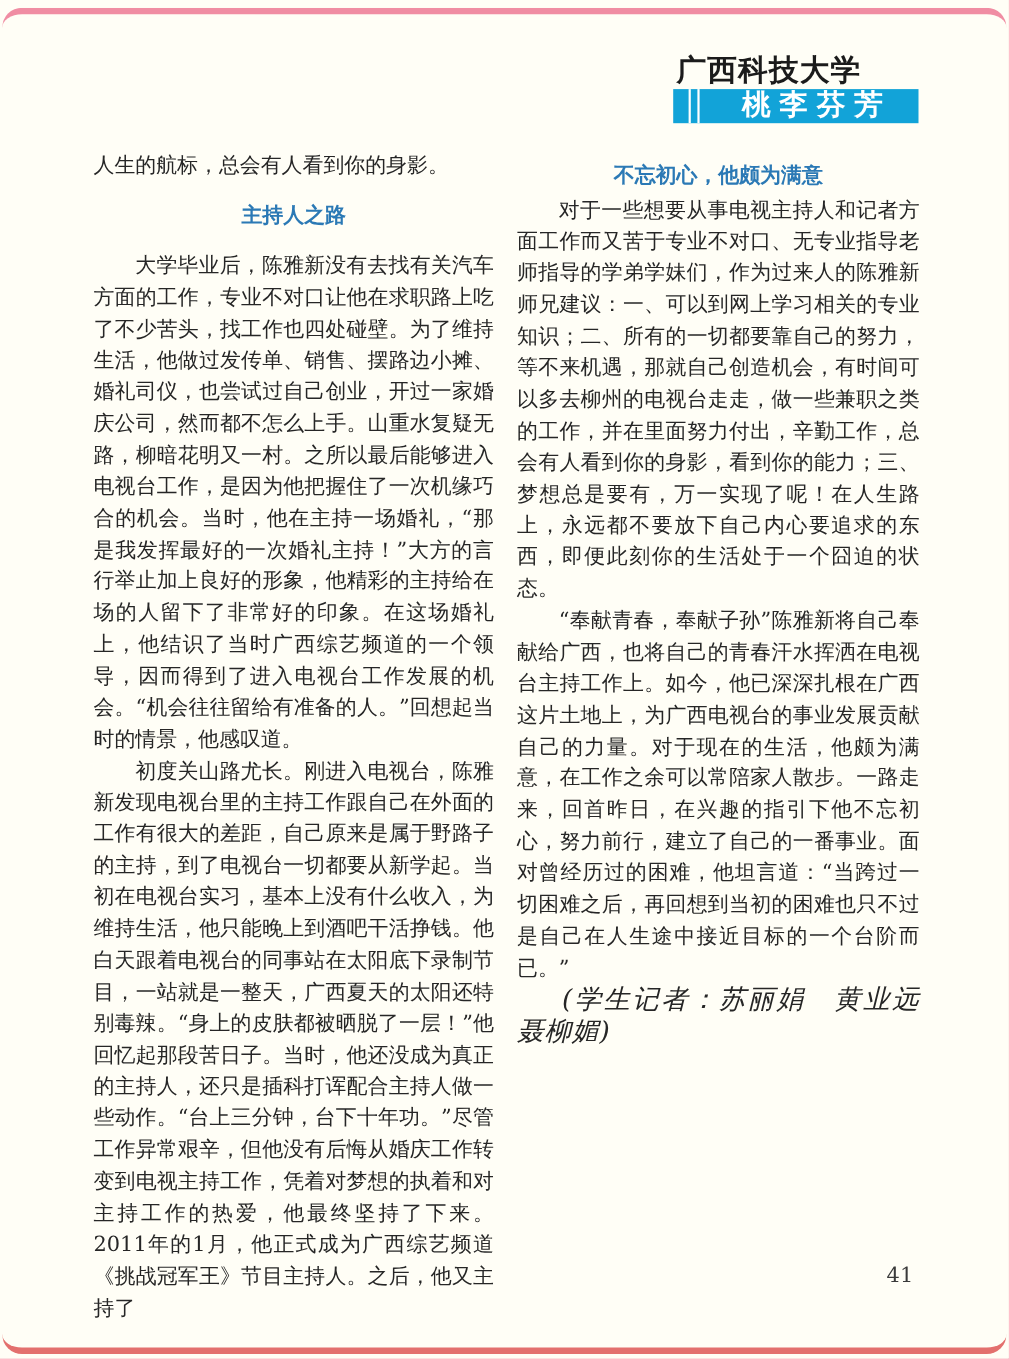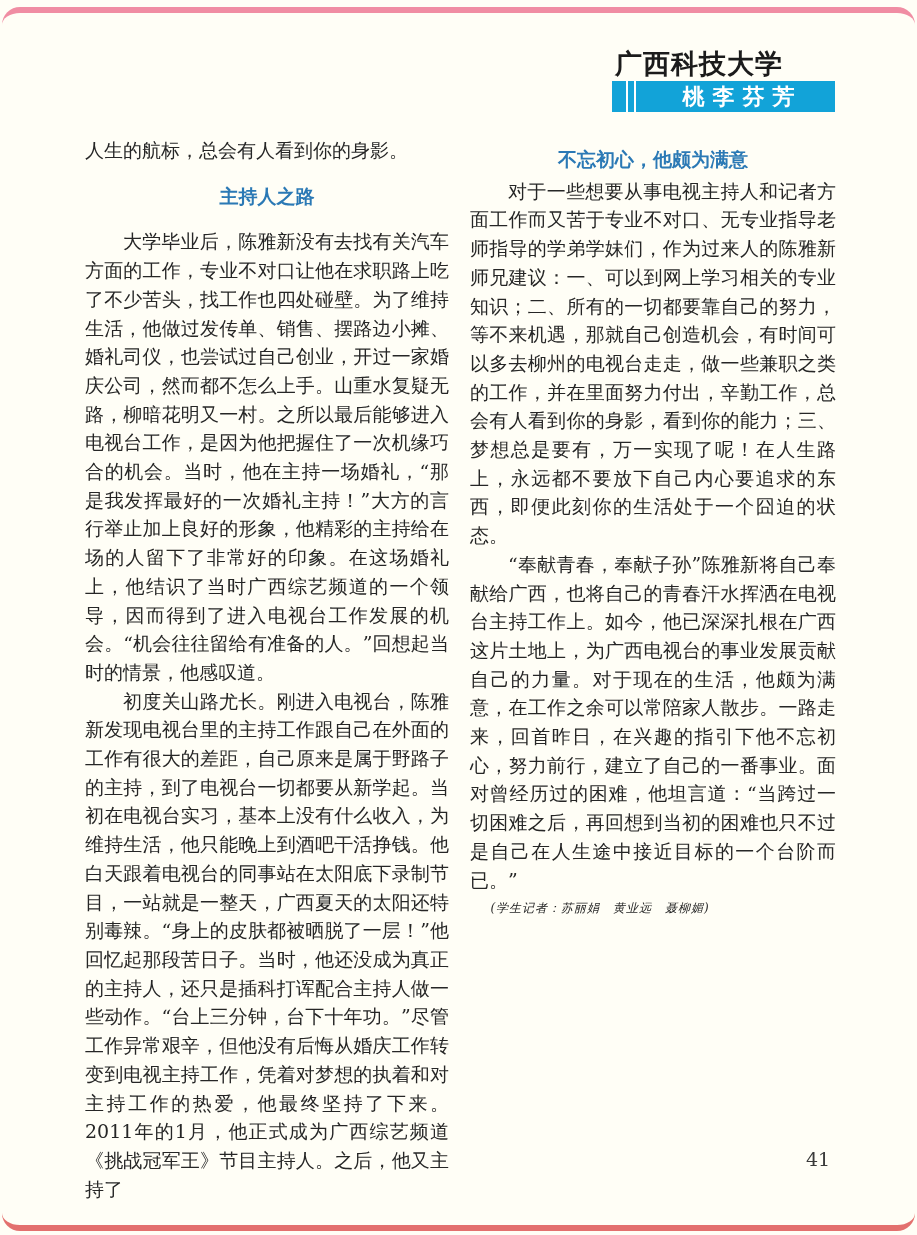--- a/index.html
+++ b/index.html
@@ -54,21 +54,21 @@
     background:#ffffff;
   }
   .banner .s1{left:14px;}
   .banner .s2{left:22px;}
   .banner-text{
     display:block;
     padding-left:27px;
     line-height:31px;
     font-family:"DejaVu Sans","Liberation Sans",sans-serif;
     font-weight:bold;
-    font-size:22px;
+    font-size:26px;
     letter-spacing:8px;
     color:var(--banner-fg);
     white-space:nowrap;
     margin-left:11px;
   }
   .col{
     position:absolute;
     top:136px;
     font-size:19px;
     line-height:28.7px;
@@ -91,21 +91,21 @@
     margin:17px;
   }
   .subhead-spaced{
     margin-top:9px;
     margin-bottom:3px;
   }
   .byline{
     margin-top:3px;
     text-indent:1.7em;
     font-style:italic;
-    font-size:12px;
+    font-size:24px;
     letter-spacing:1px;
   }
   .pageno{
     position:absolute;
     left:806px;top:1148px;
     font-size:19px;
     color:#3a3a3a;
   }
 </style>
 </head>

